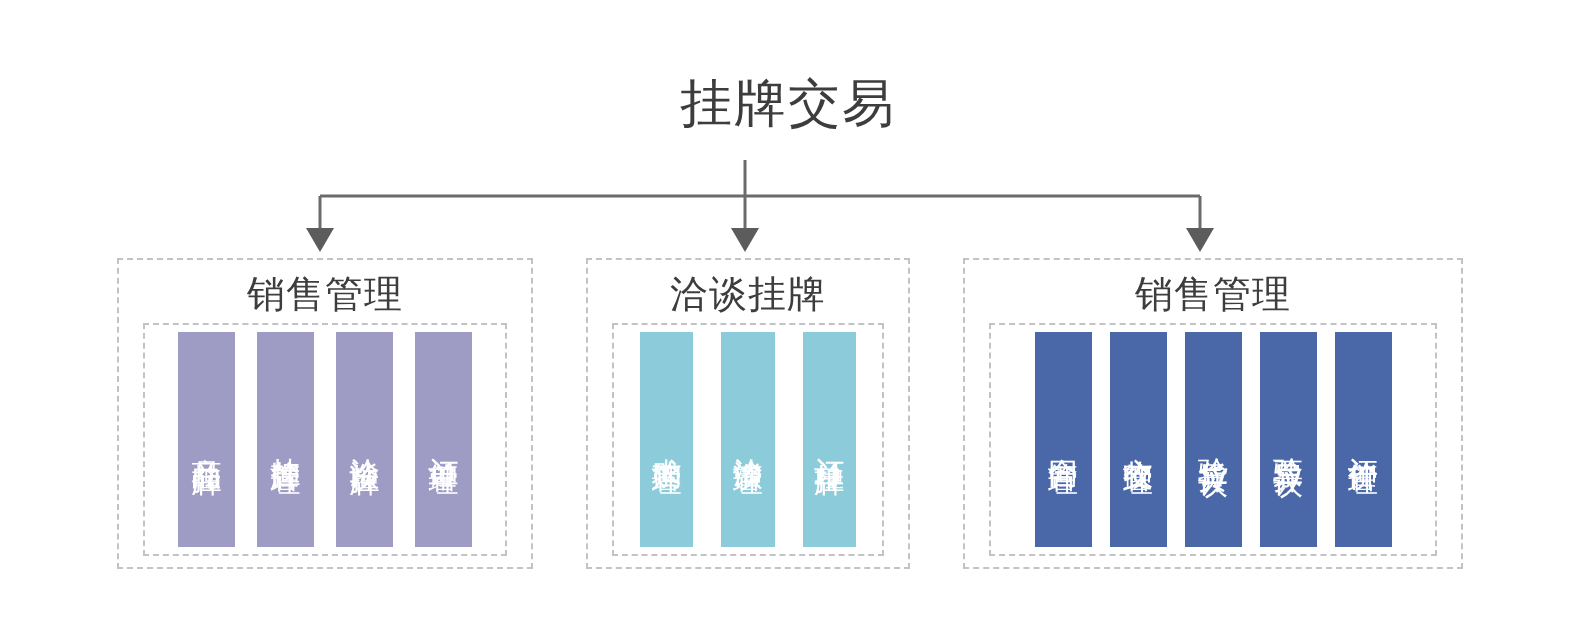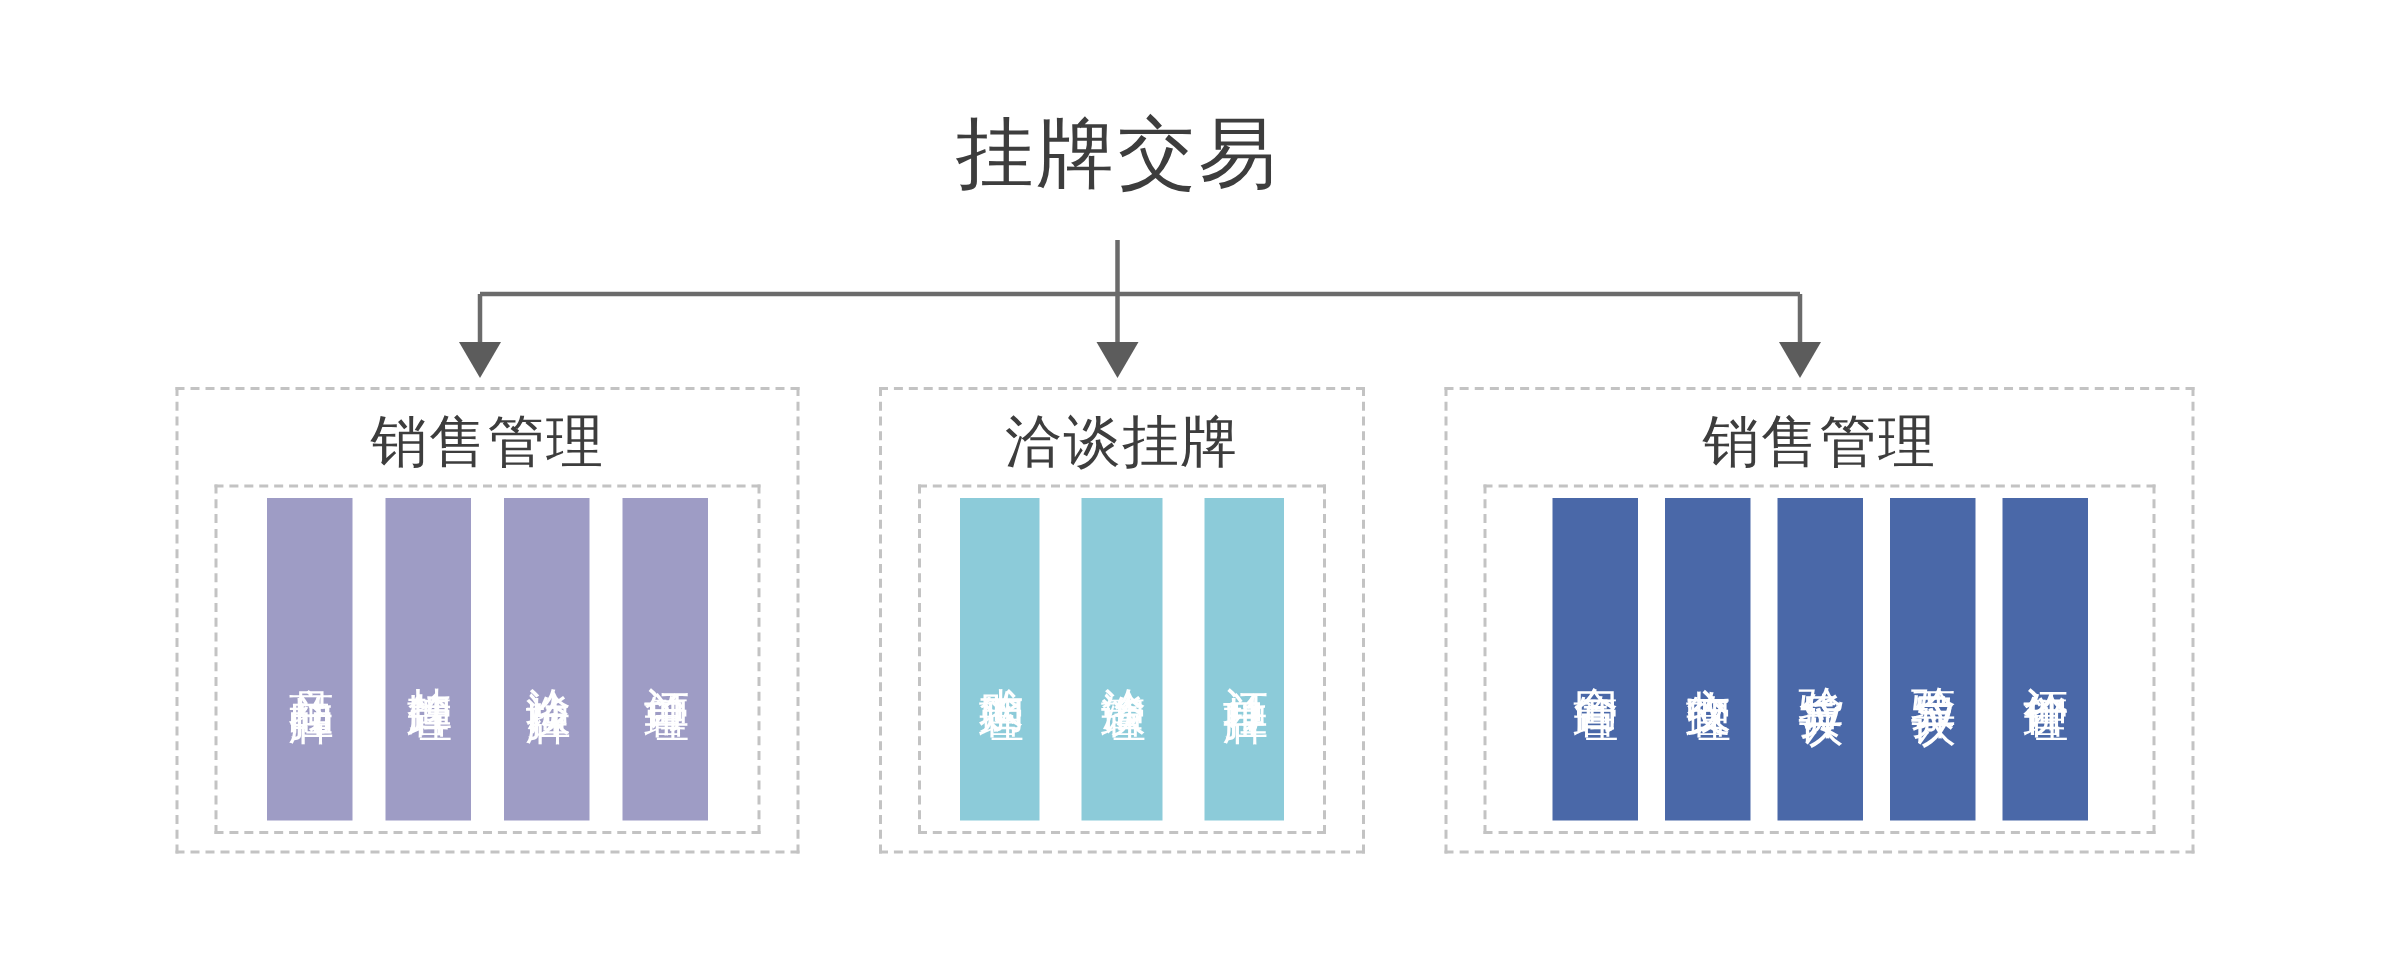--- a/index.html
+++ b/index.html
@@ -19,30 +19,31 @@
   #canvas {
     position: absolute;
     left: 0; top: 0;
     width: 1589px;
     height: 643px;
   }
 
   
   .root-title {
     position: absolute;
-    left: 0;
+    left: 11px;
     top: 72px;
     width: 1490px;
     text-align: center;
     font-size: 52px;
     line-height: 62px;
     letter-spacing: 2px;
     color: #3d3d3d;
     font-weight: 400;
     white-space: nowrap;
+    padding-left: 32px;
   }
 
   
   .connectors {
     position: absolute;
     left: 0;
     top: 0;
     width: 1589px;
     height: 643px;
     pointer-events: none;

